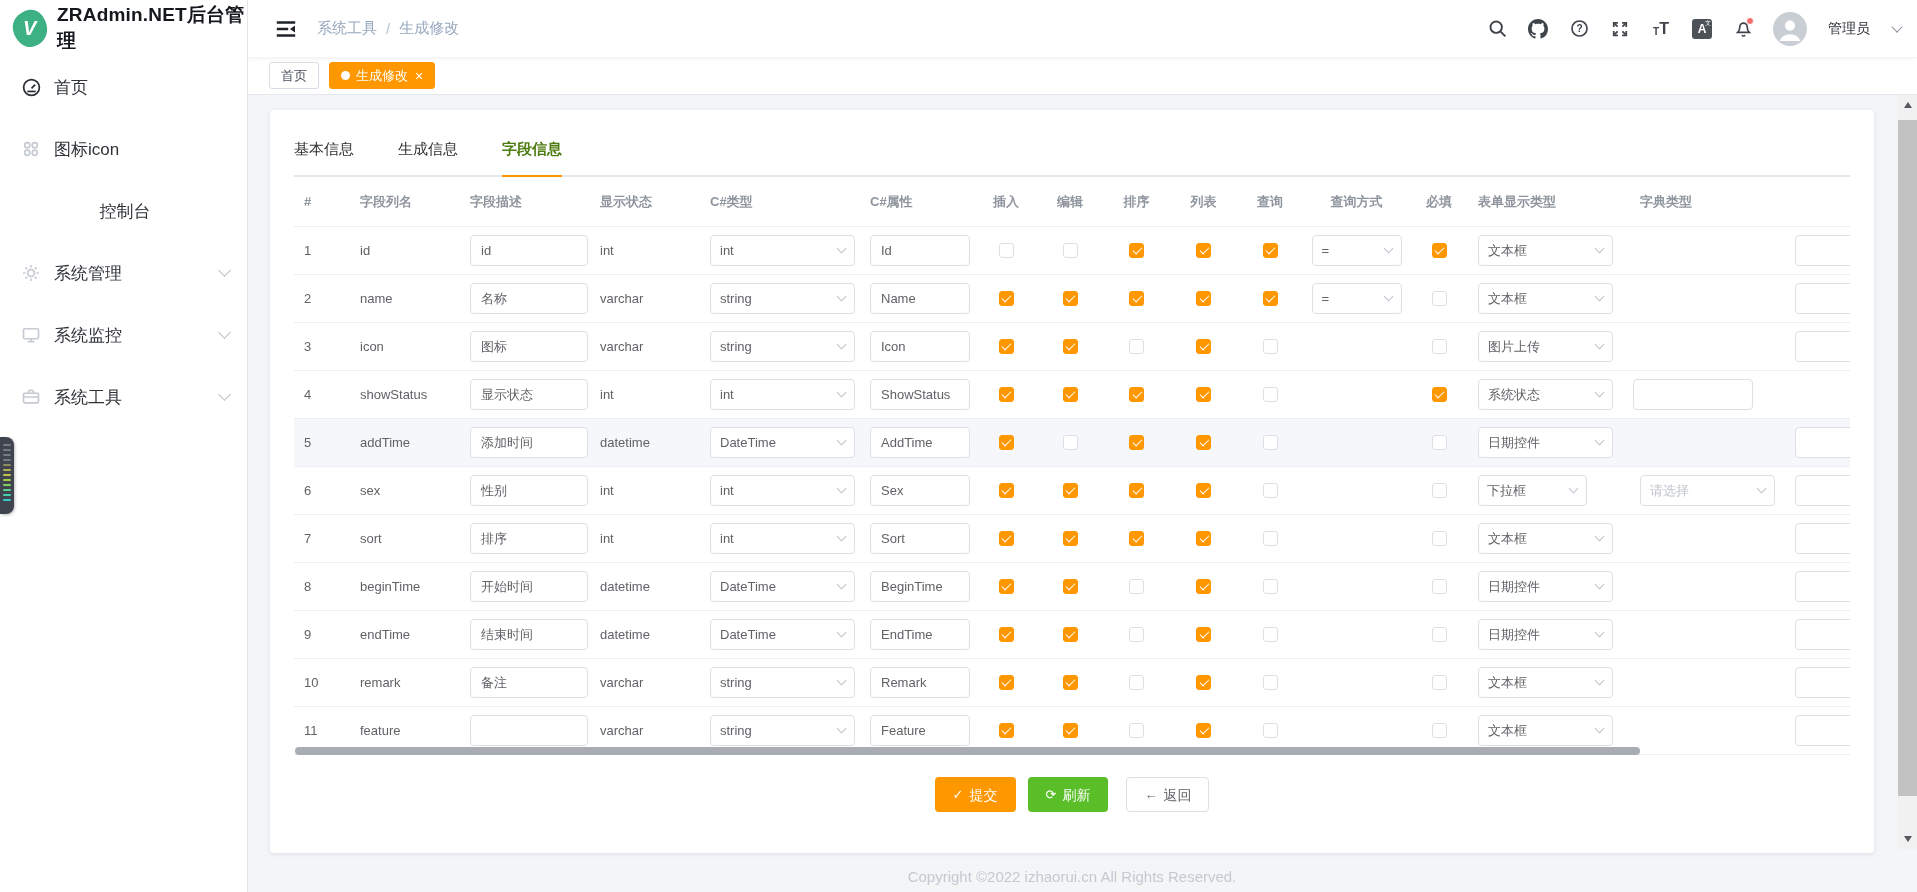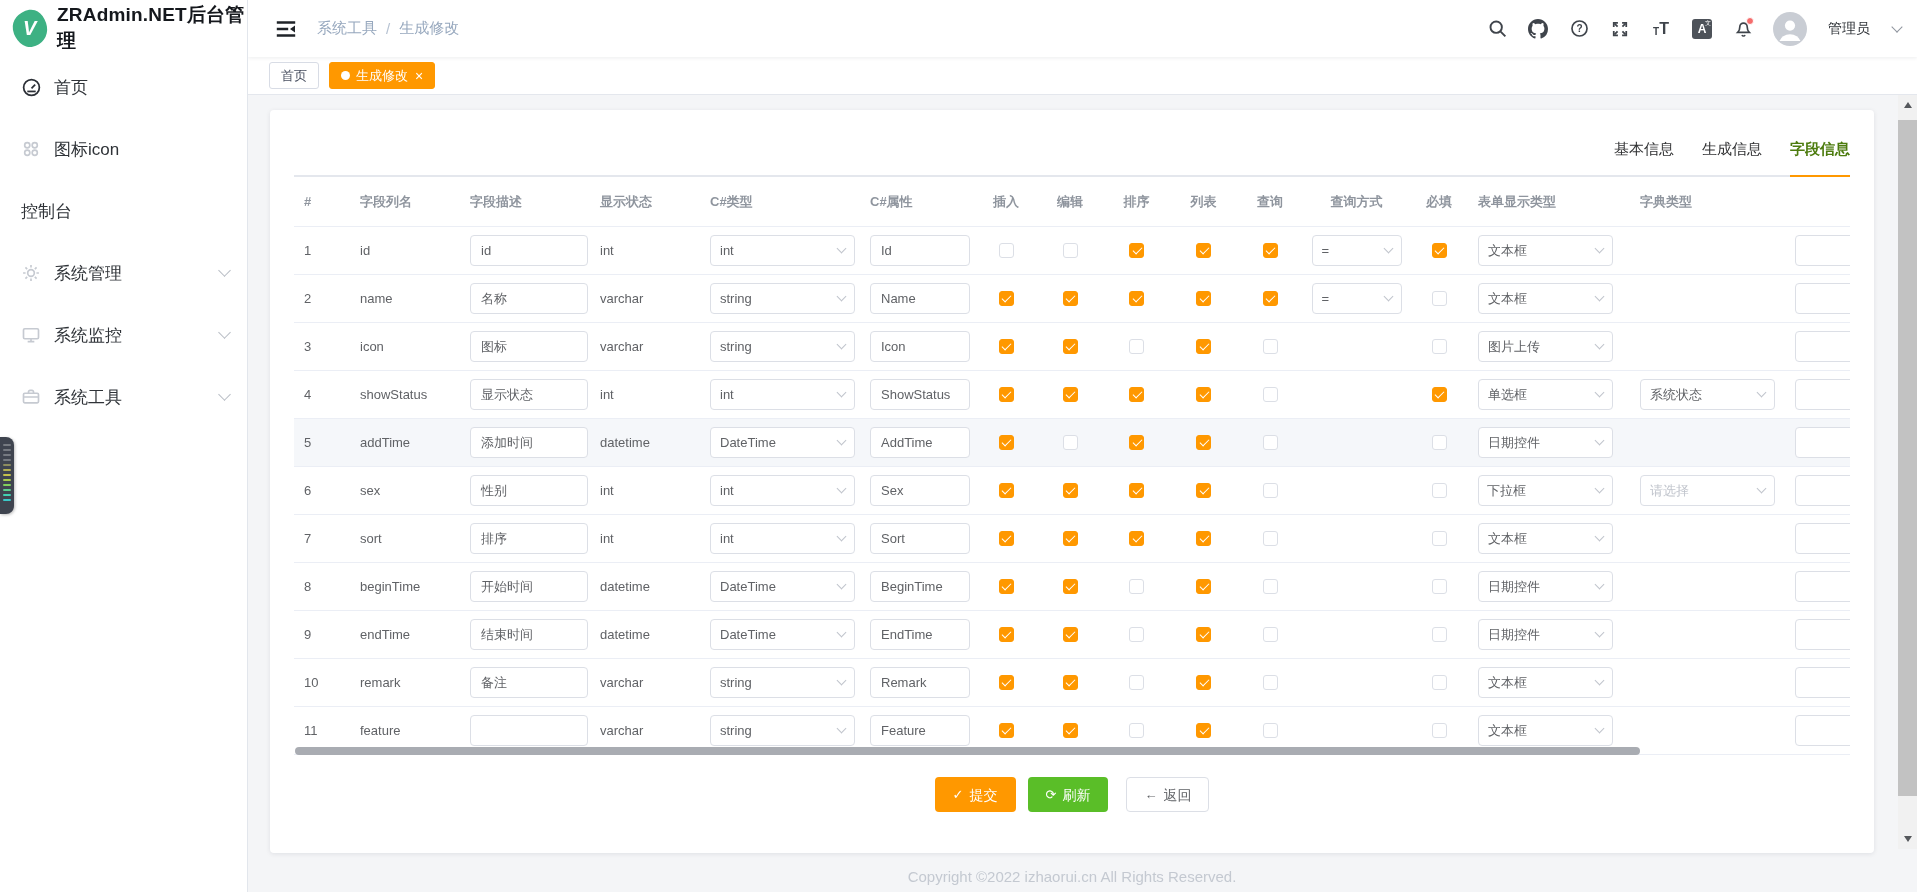--- a/index.html
+++ b/index.html
@@ -13,21 +13,21 @@
 
   
   .sidebar { width:248px; min-width:248px; background:#fff; border-right:1px solid #e2e6ec; position:relative; z-index:4; }
   .logo-row { height:56px; display:flex; align-items:center; padding-left:13px; gap:10px; }
   .logo-blob { width:37px; height:37px; background:#3db183; border-radius:57% 43% 52% 48% / 45% 52% 48% 55%; transform:rotate(-10deg); display:flex; align-items:center; justify-content:center; }
   .logo-v { color:#fff; font-weight:bold; font-style:italic; font-size:20px; transform:rotate(10deg); }
   .app-title { font-size:19px; font-weight:bold; color:#15181d; letter-spacing:.2px; }
   .menu { display:flex; flex-direction:column; }
   .menu-item { height:62px; display:flex; align-items:center; padding:0 18px 0 21px; font-size:17px; color:#2f3338; cursor:pointer; }
   .menu-item .mi-icon { width:24px; height:22px; margin-right:9px; display:flex; align-items:center; }
-  .menu-item.noicon { padding-left:21px; }
+  .menu-item.noicon { padding-left:21px;text-align:center; }
   .menu-label { flex:1; }
   .menu-chevron { width:9px; height:9px; border-right:1.6px solid #b7bcc4; border-bottom:1.6px solid #b7bcc4; transform:rotate(45deg); margin-top:-5px; }
 
   
   .theme-handle { position:absolute; left:0; top:437px; width:14px; height:77px; background:#3f444f; border-radius:0 8px 8px 0; z-index:9; padding:7px 3px; cursor:pointer; box-shadow:1px 1px 3px rgba(0,0,0,.25); }
   .theme-handle .stripe { height:2px; margin-bottom:3px; border-radius:1px; }
 
   
   .main { flex:1; display:flex; flex-direction:column; min-width:0; }
 
@@ -50,21 +50,21 @@
   .tagsbar { height:38px; background:#fff; border-bottom:1px solid #e4e7ed; display:flex; align-items:center; padding-left:21px; gap:10px; position:relative; z-index:2; }
   .tag { height:27px; display:inline-flex; align-items:center; gap:6px; padding:0 11px; background:#fff; border:1px solid #d8dce5; border-radius:3px; font-size:13px; color:#495060; cursor:pointer; }
   .tag.active { background:#ff9800; border-color:#ff9800; color:#fff; }
   .tag-dot { width:9px; height:9px; border-radius:50%; background:#fff; }
   .tag-close { font-size:14px; line-height:1; margin-left:1px; }
 
   
   .content { flex:1; background:#f4f5f7; position:relative; overflow:hidden; }
   .card { margin:15px 0 0 22px; width:1604px; height:743px; background:#fff; border-radius:4px; box-shadow:0 1px 5px rgba(0,21,41,.09); padding:30px 24px 0 24px; }
 
-  .tabs { display:flex; gap:28px; border-bottom:2px solid #e4e7ed;justify-content:flex-end; }
+  .tabs { display:flex; gap:44px; border-bottom:2px solid #e4e7ed; }
   .tab { font-size:15px; color:#303133; padding-bottom:16px; margin-bottom:-2px; cursor:pointer; }
   .tab.active { color:#4d7c0f; border-bottom:2px solid #ff9800; font-weight:bold; }
 
   .table-wrap { position:relative; overflow:hidden; width:1556px; }
   .t-inner { width:1621px; }
   .t-head { display:flex; height:50px; align-items:center; border-bottom:1px solid #ebeef5; }
   .th { font-size:13px; color:#8f959e; font-weight:bold; padding-left:10px; }
   .th.center { text-align:center; padding-left:0; }
   .t-row { display:flex; height:48px; align-items:center; border-bottom:1px solid #ebeef5; }
   .t-row.hl { background:#f5f7fa; }
@@ -501,26 +501,20 @@
                 <div class="td center" style="width: 67px;">
                   <span class="cb on"></span>
                 </div>
                 <div class="td center" style="width: 66px;">
                   <span class="cb"></span>
                 </div>
                 <div class="td center" style="width: 107px;"></div>
                 <div class="td center" style="width: 58px;">
                   <span class="cb on"></span>
                 </div>
-                <div class="td" style="width: 162px;">
-                  <div class="sel" style="width: 135px;">
-                    <span>单选框</span>
-                    <span class="chev"></span>
-                  </div>
-                </div>
                 <div class="td" style="width: 155px;">
                   <div class="sel" style="width: 135px;">
                     <span>系统状态</span>
                     <span class="chev"></span>
                   </div>
                 </div>
                 <div class="td" style="width: 130px;">
                   <div class="ipt" style="width: 120px;">
                     <span></span>
                   </div>
@@ -611,21 +605,21 @@
                   <span class="cb on"></span>
                 </div>
                 <div class="td center" style="width: 66px;">
                   <span class="cb"></span>
                 </div>
                 <div class="td center" style="width: 107px;"></div>
                 <div class="td center" style="width: 58px;">
                   <span class="cb"></span>
                 </div>
                 <div class="td" style="width: 162px;">
-                  <div class="sel" style="width: 135px; padding-left: 8px;">
+                  <div class="sel" style="width: 109px; padding-left: 8px;">
                     <span>下拉框</span>
                     <span class="chev"></span>
                   </div>
                 </div>
                 <div class="td" style="width: 155px;">
                   <div class="sel" style="width: 135px;">
                     <span class="ph">请选择</span>
                     <span class="chev"></span>
                   </div>
                 </div>

